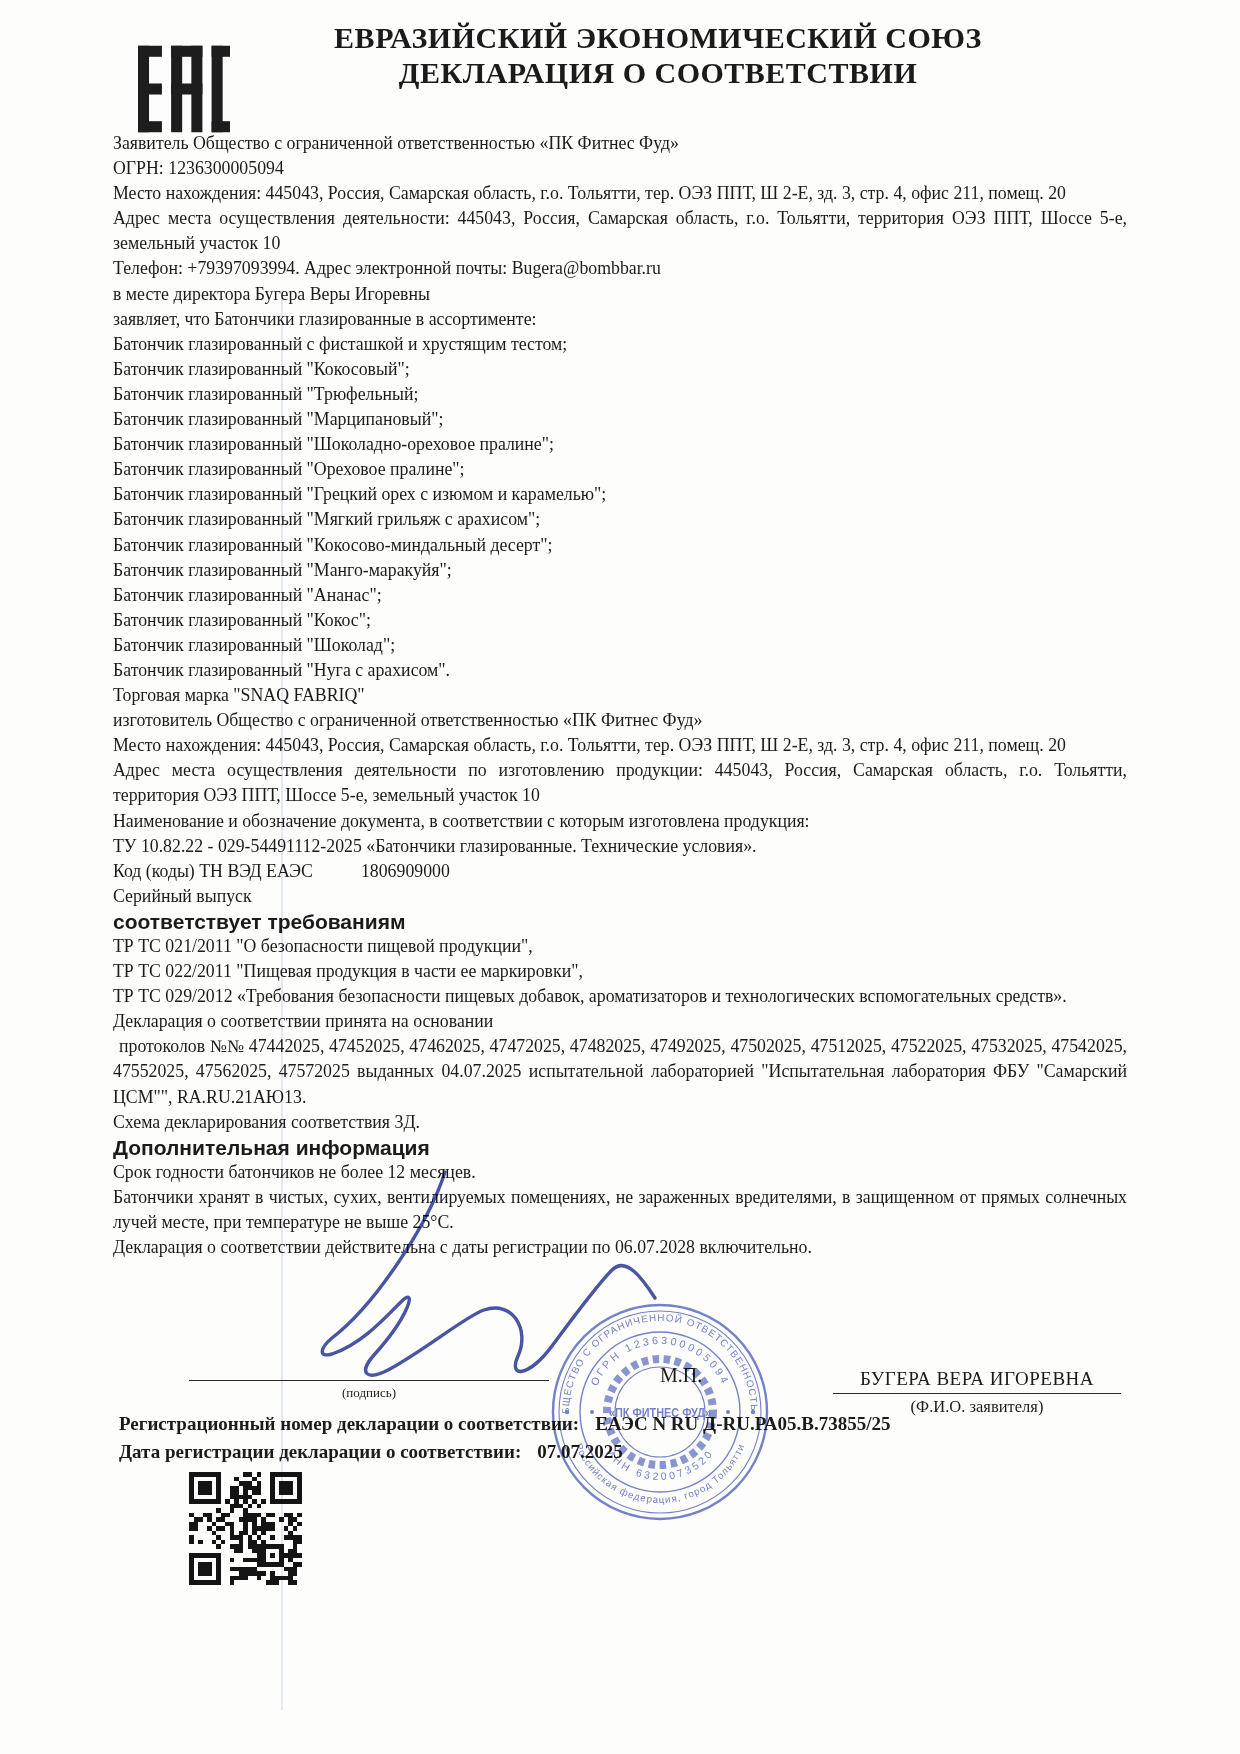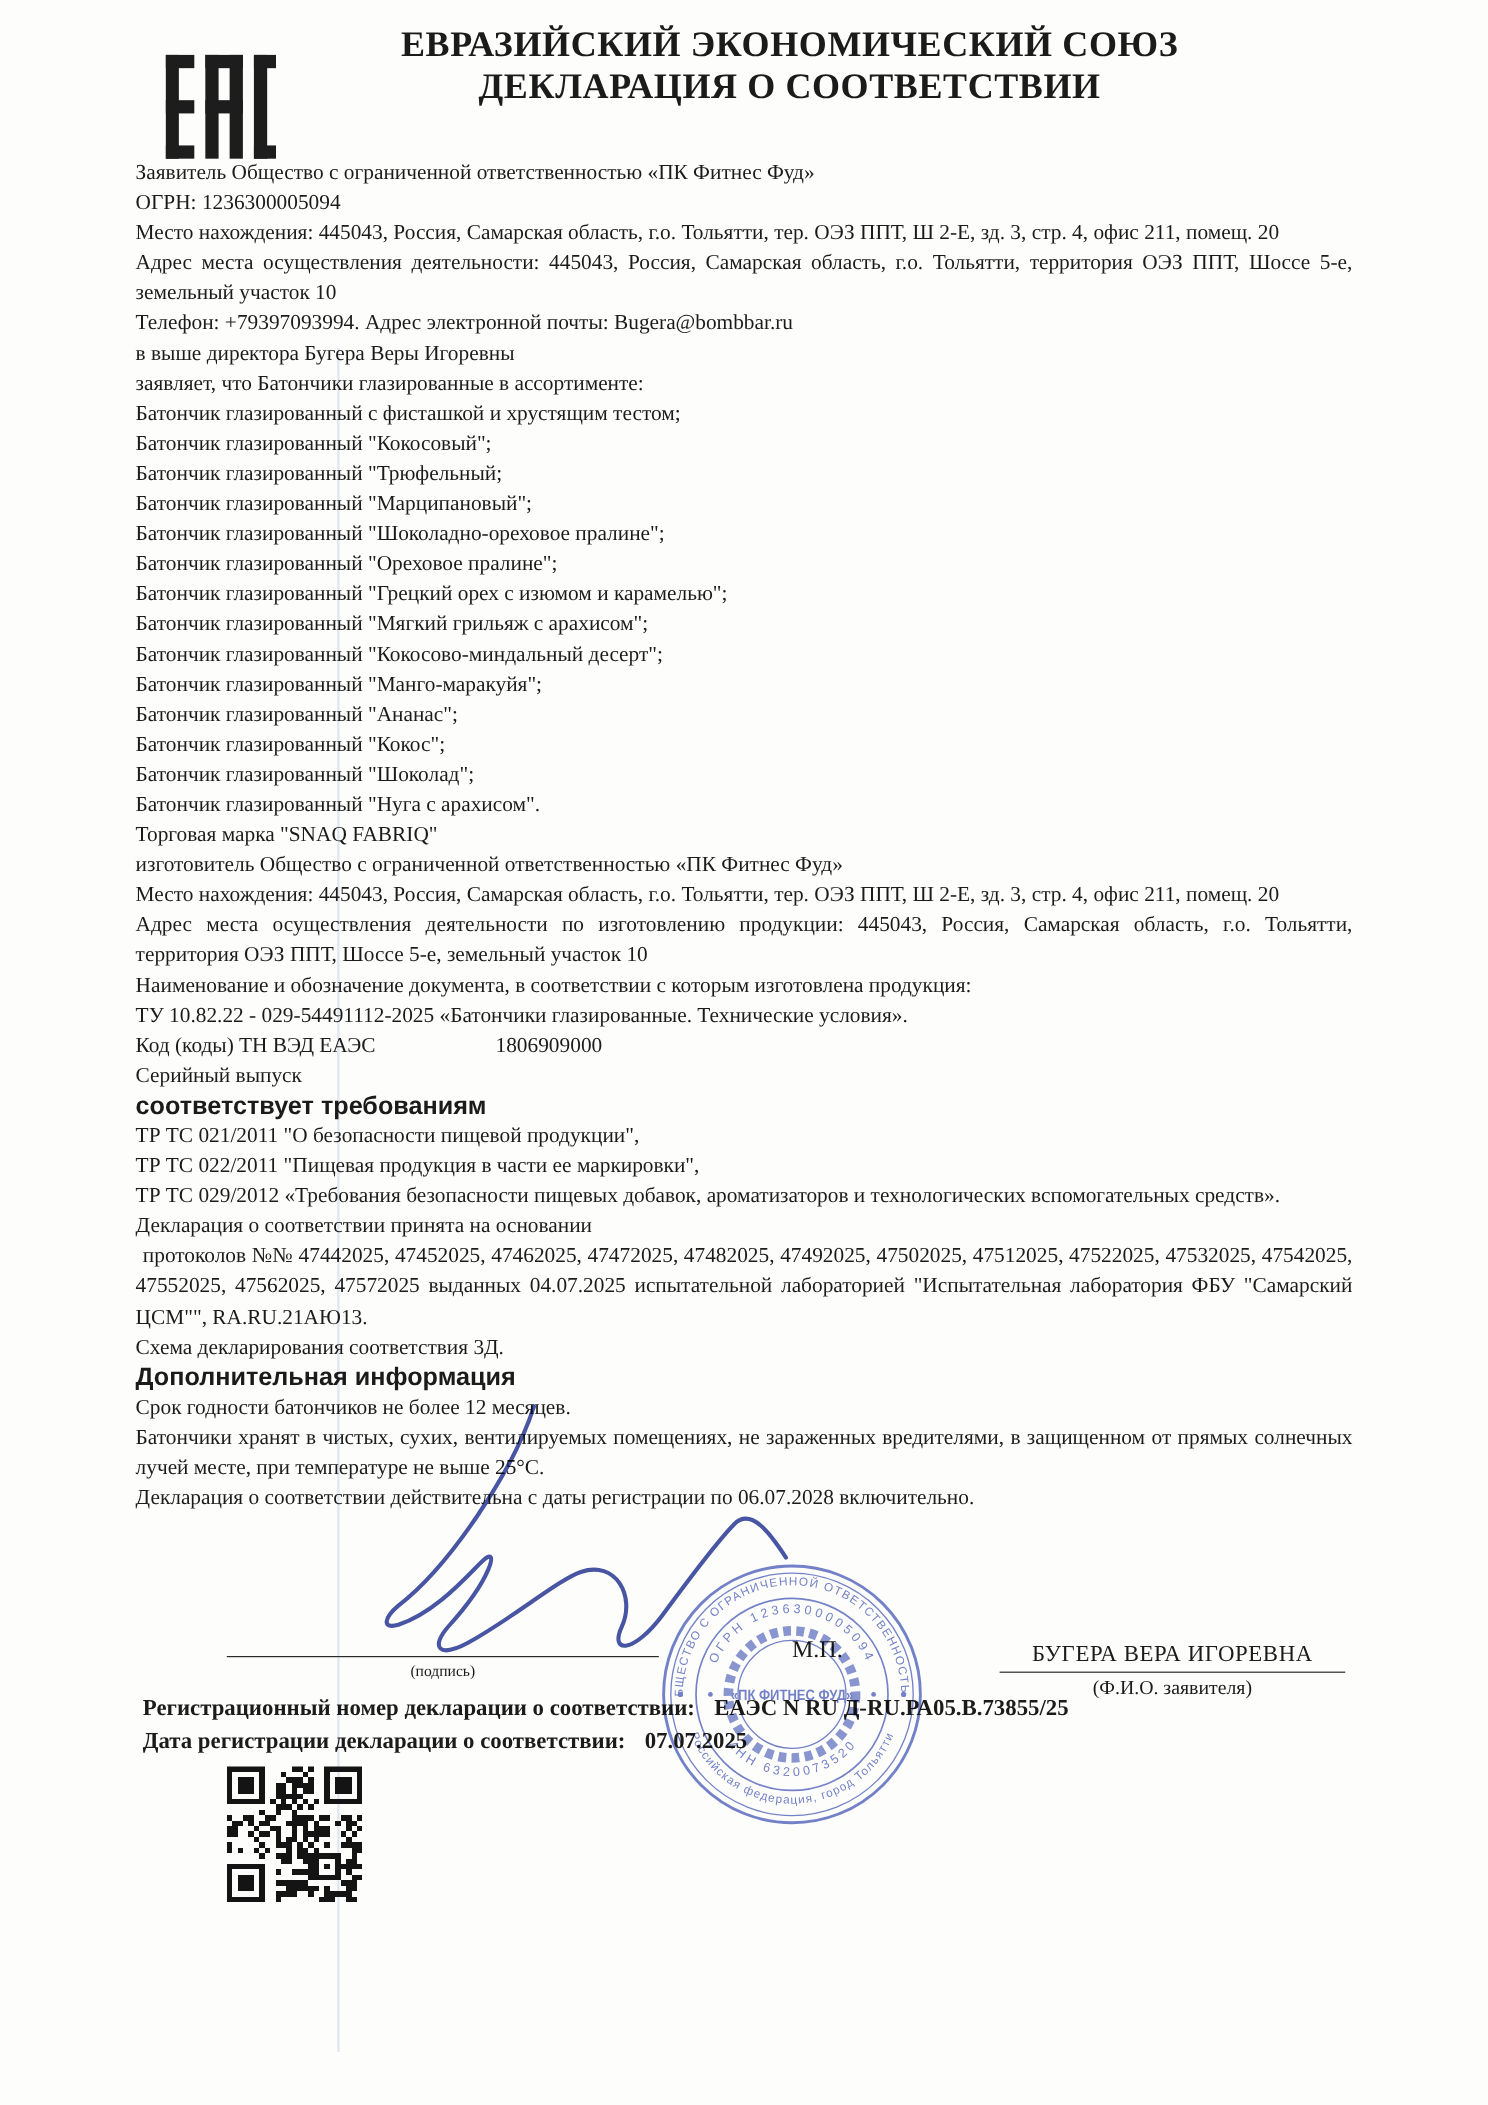--- a/index.html
+++ b/index.html
@@ -12,21 +12,21 @@
   
   .eac-logo{left:138px;top:42px;width:92px;height:94px;}
   .title-wrap{left:120px;top:20px;width:1076px;text-align:center;
     font-weight:bold;font-size:30px;line-height:35px;letter-spacing:.5px;}
   
   .doc-body{left:113px;top:131px;width:1014px;font-size:17.8px;line-height:25.1px;}
   .doc-body p{margin:0;}
   .jst{text-align:justify;}
   .sans-b{font-family:"Liberation Sans", sans-serif;font-weight:bold;font-size:21px;}
   .lead{font-weight:normal;}
-  .tnved-code{margin-left:100px;}
+  .tnved-code{margin-left:48px;}
   .protocols{text-indent:6px;}
   
   .sig-line{left:189px;top:1380px;width:360px;border-top:1.6px solid #2a2a2a;height:0;}
   .sig-caption{left:189px;top:1385px;width:360px;text-align:center;font-size:13px;}
   .mp{left:660px;top:1364px;font-size:20px;}
   .fio-name{left:833px;top:1368px;width:288px;text-align:center;font-size:19px;
     letter-spacing:.5px;border-bottom:1.6px solid #2a2a2a;padding-bottom:3px;}
   .fio-caption{left:833px;top:1397px;width:288px;text-align:center;font-size:16.5px;}
   .reg-line{left:119px;top:1413px;font-weight:bold;font-size:19px;}
   .reg-line2{top:1441px;}
@@ -65,21 +65,21 @@
   <div>ЕВРАЗИЙСКИЙ ЭКОНОМИЧЕСКИЙ СОЮЗ</div>
   <div>ДЕКЛАРАЦИЯ О СООТВЕТСТВИИ</div>
 </div>
 
 <div class="abs doc-body">
   <p><span class="lead">Заявитель</span> <span>Общество с ограниченной ответственностью «ПК Фитнес Фуд»</span></p>
   <p>ОГРН: 1236300005094</p>
   <p>Место нахождения: 445043, Россия, Самарская область, г.о. Тольятти, тер. ОЭЗ ППТ, Ш 2-Е, зд. 3, стр. 4, офис 211, помещ. 20</p>
   <p class="jst">Адрес места осуществления деятельности: 445043, Россия, Самарская область, г.о. Тольятти, территория ОЭЗ ППТ, Шоссе 5-е, земельный участок 10</p>
   <p>Телефон: +79397093994. Адрес электронной почты: Bugera@bombbar.ru</p>
-  <p><span class="lead">в выше</span> <span>директора Бугера Веры Игоревны</span></p>
+  <p><span class="lead">в месте</span> <span>директора Бугера Веры Игоревны</span></p>
   <p><span class="lead">заявляет, что</span> <span>Батончики глазированные в ассортименте:</span></p>
 
   <div>
 
   <p>Батончик глазированный с фисташкой и хрустящим тестом;</p>
       <p>Батончик глазированный "Кокосовый";</p>
       <p>Батончик глазированный "Трюфельный;</p>
       <p>Батончик глазированный "Марципановый";</p>
       <p>Батончик глазированный "Шоколадно-ореховое пралине";</p>
       <p>Батончик глазированный "Ореховое пралине";</p>

